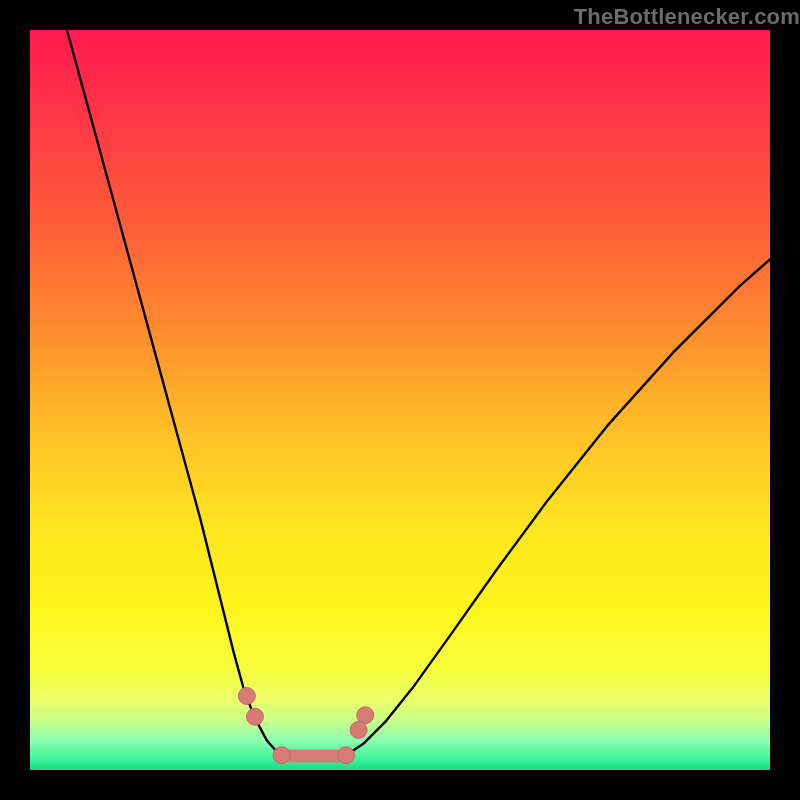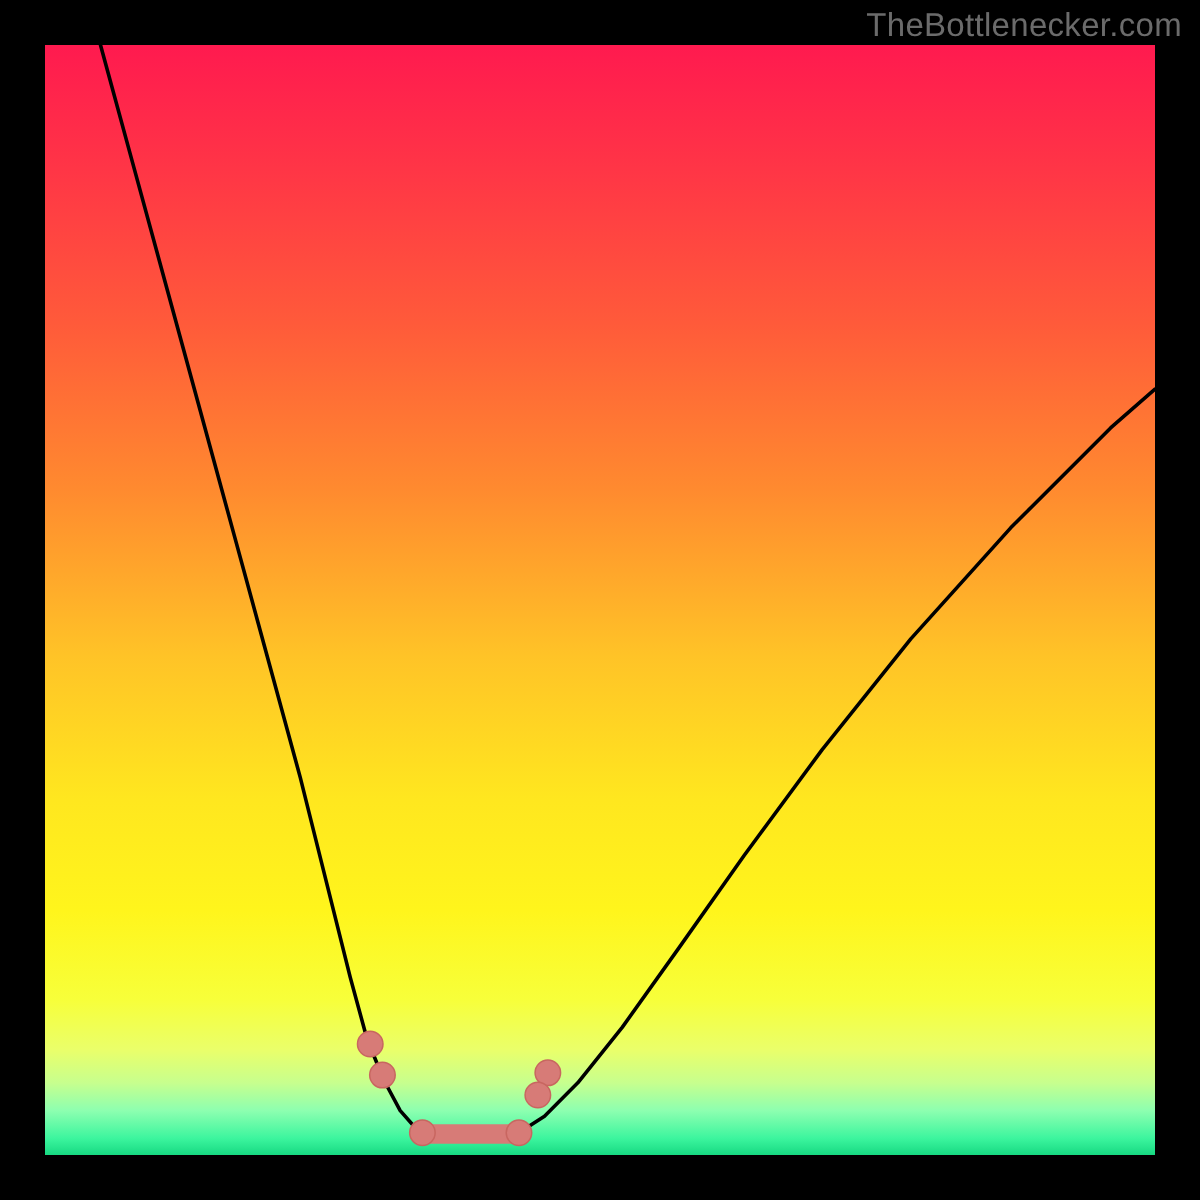--- a/index.html
+++ b/index.html
@@ -38,23 +38,23 @@
     position: absolute;
     left: 0;
     top: 0;
     width: 740px;
     height: 740px;
     pointer-events: none;
   }
   .watermark {
     position: absolute;
     top: 4px;
-    right: 12px;
+    right: 0;
     font-size: 22px;
-    font-weight: 400;
+    font-weight: 700;
     color: #6b6b6b;
     letter-spacing: 0.2px;
     user-select: none;
   }
 </style>
 </head>
 <body>
 
 <div class="frame">
 

